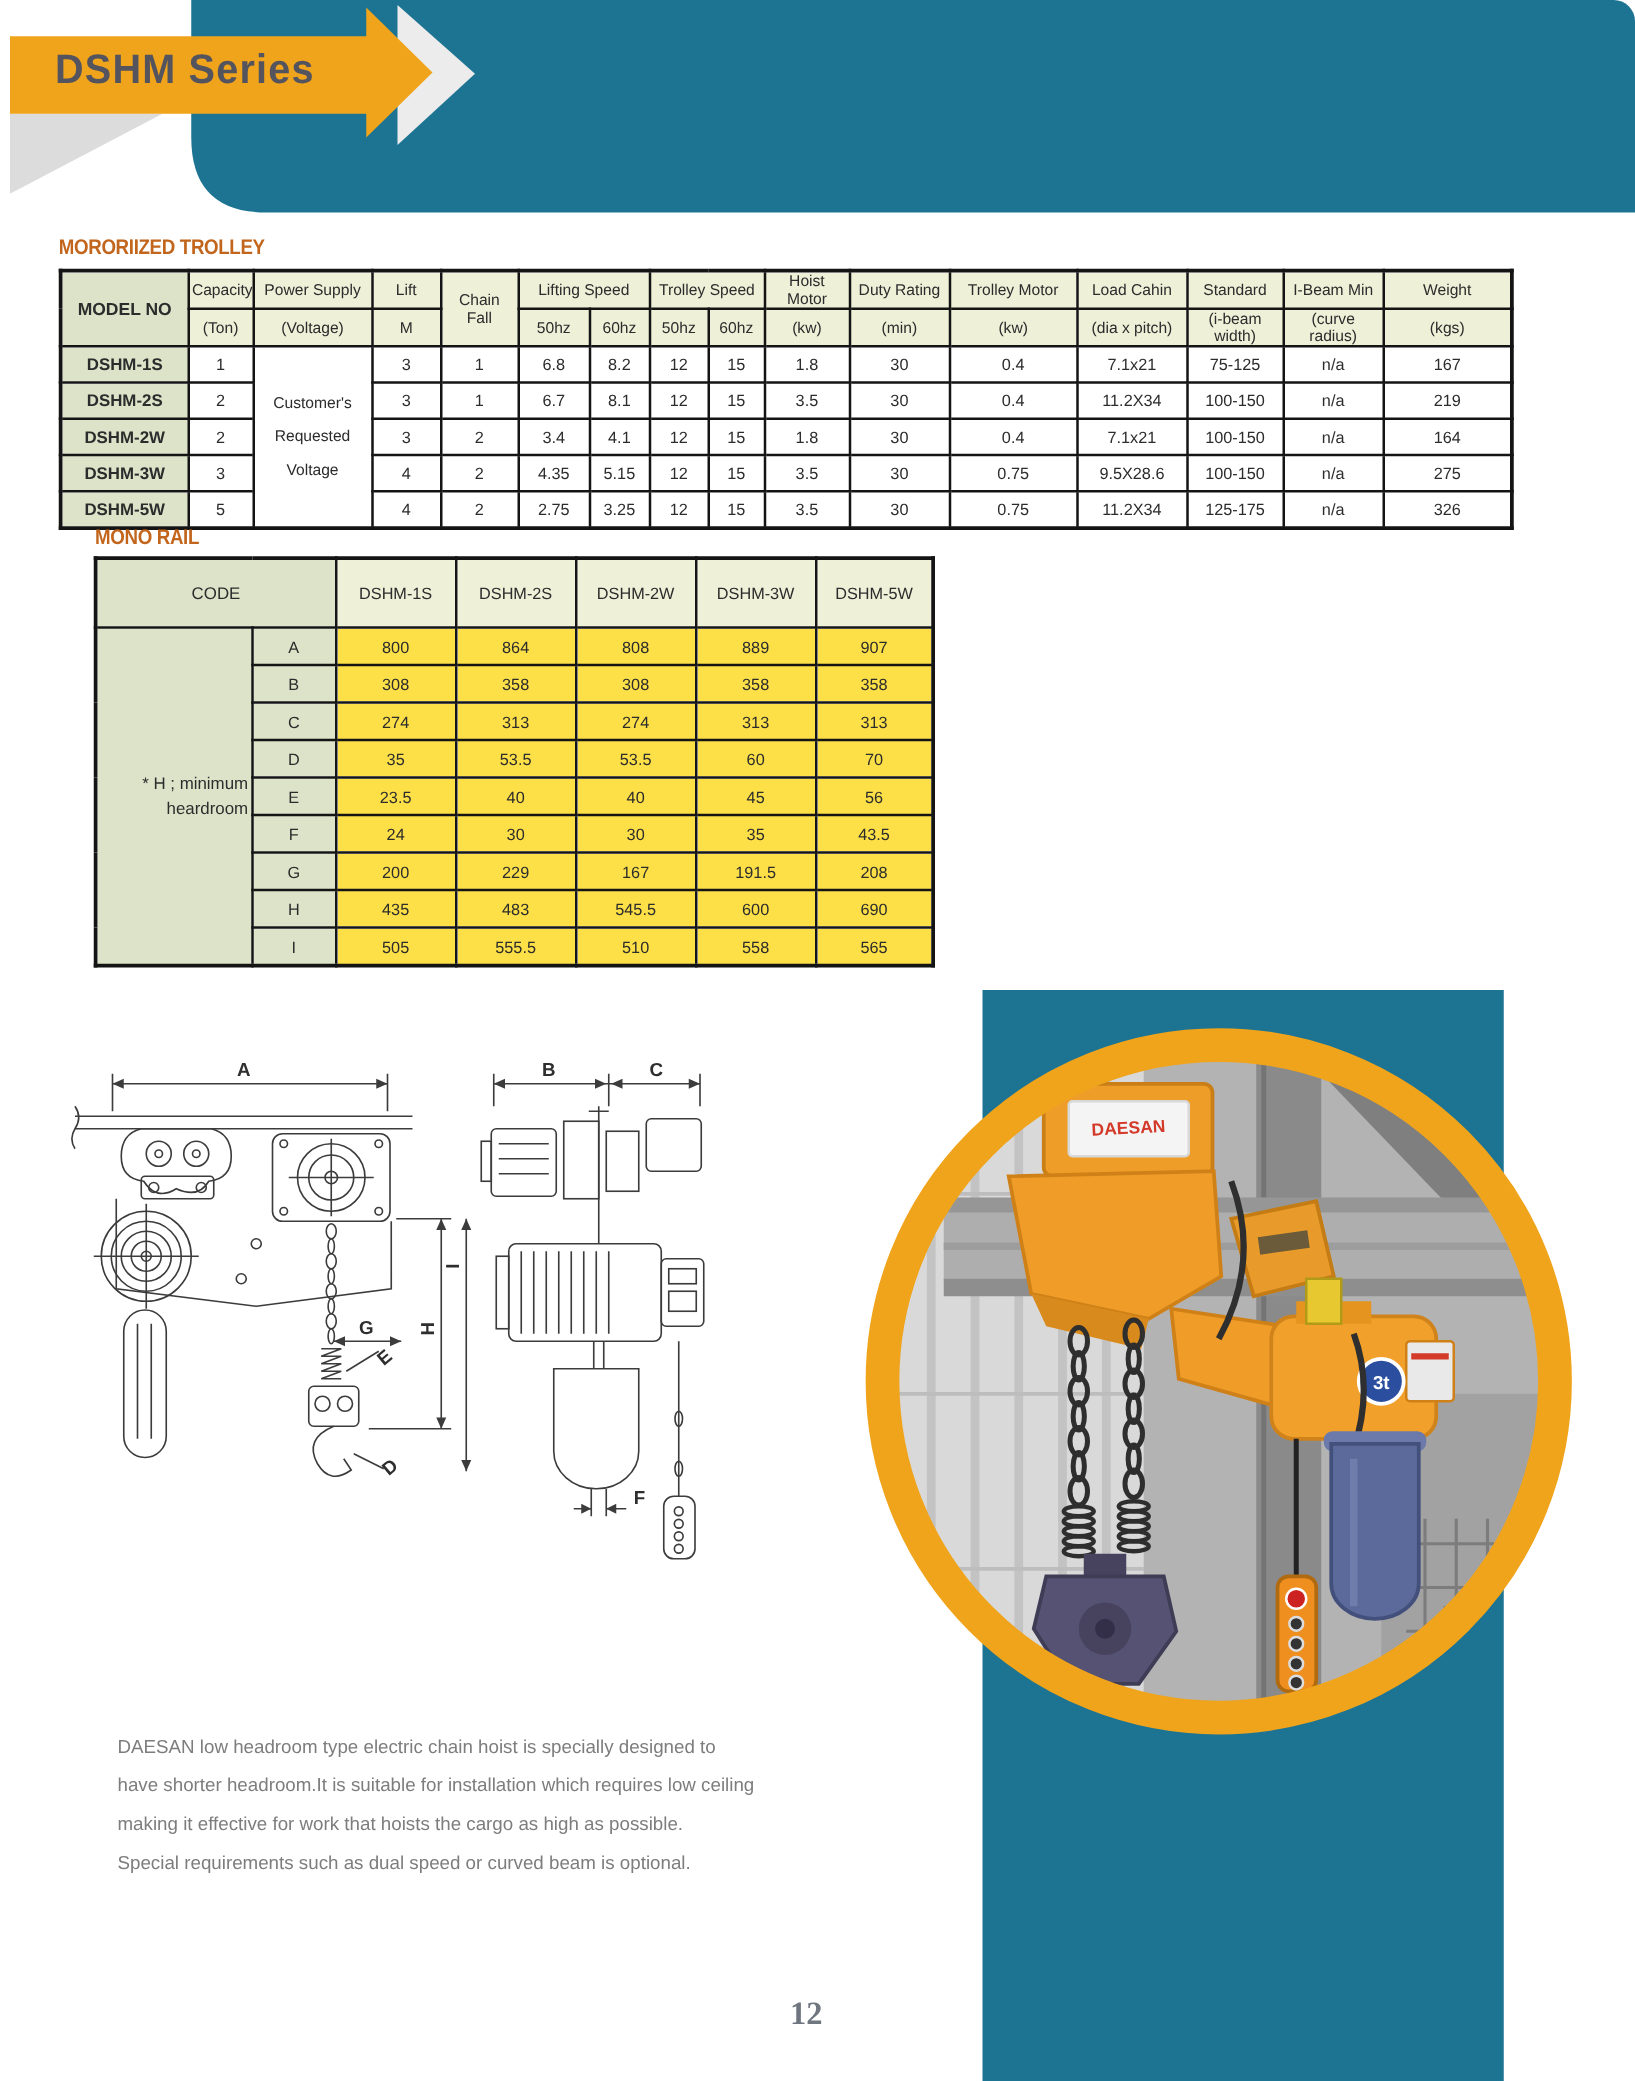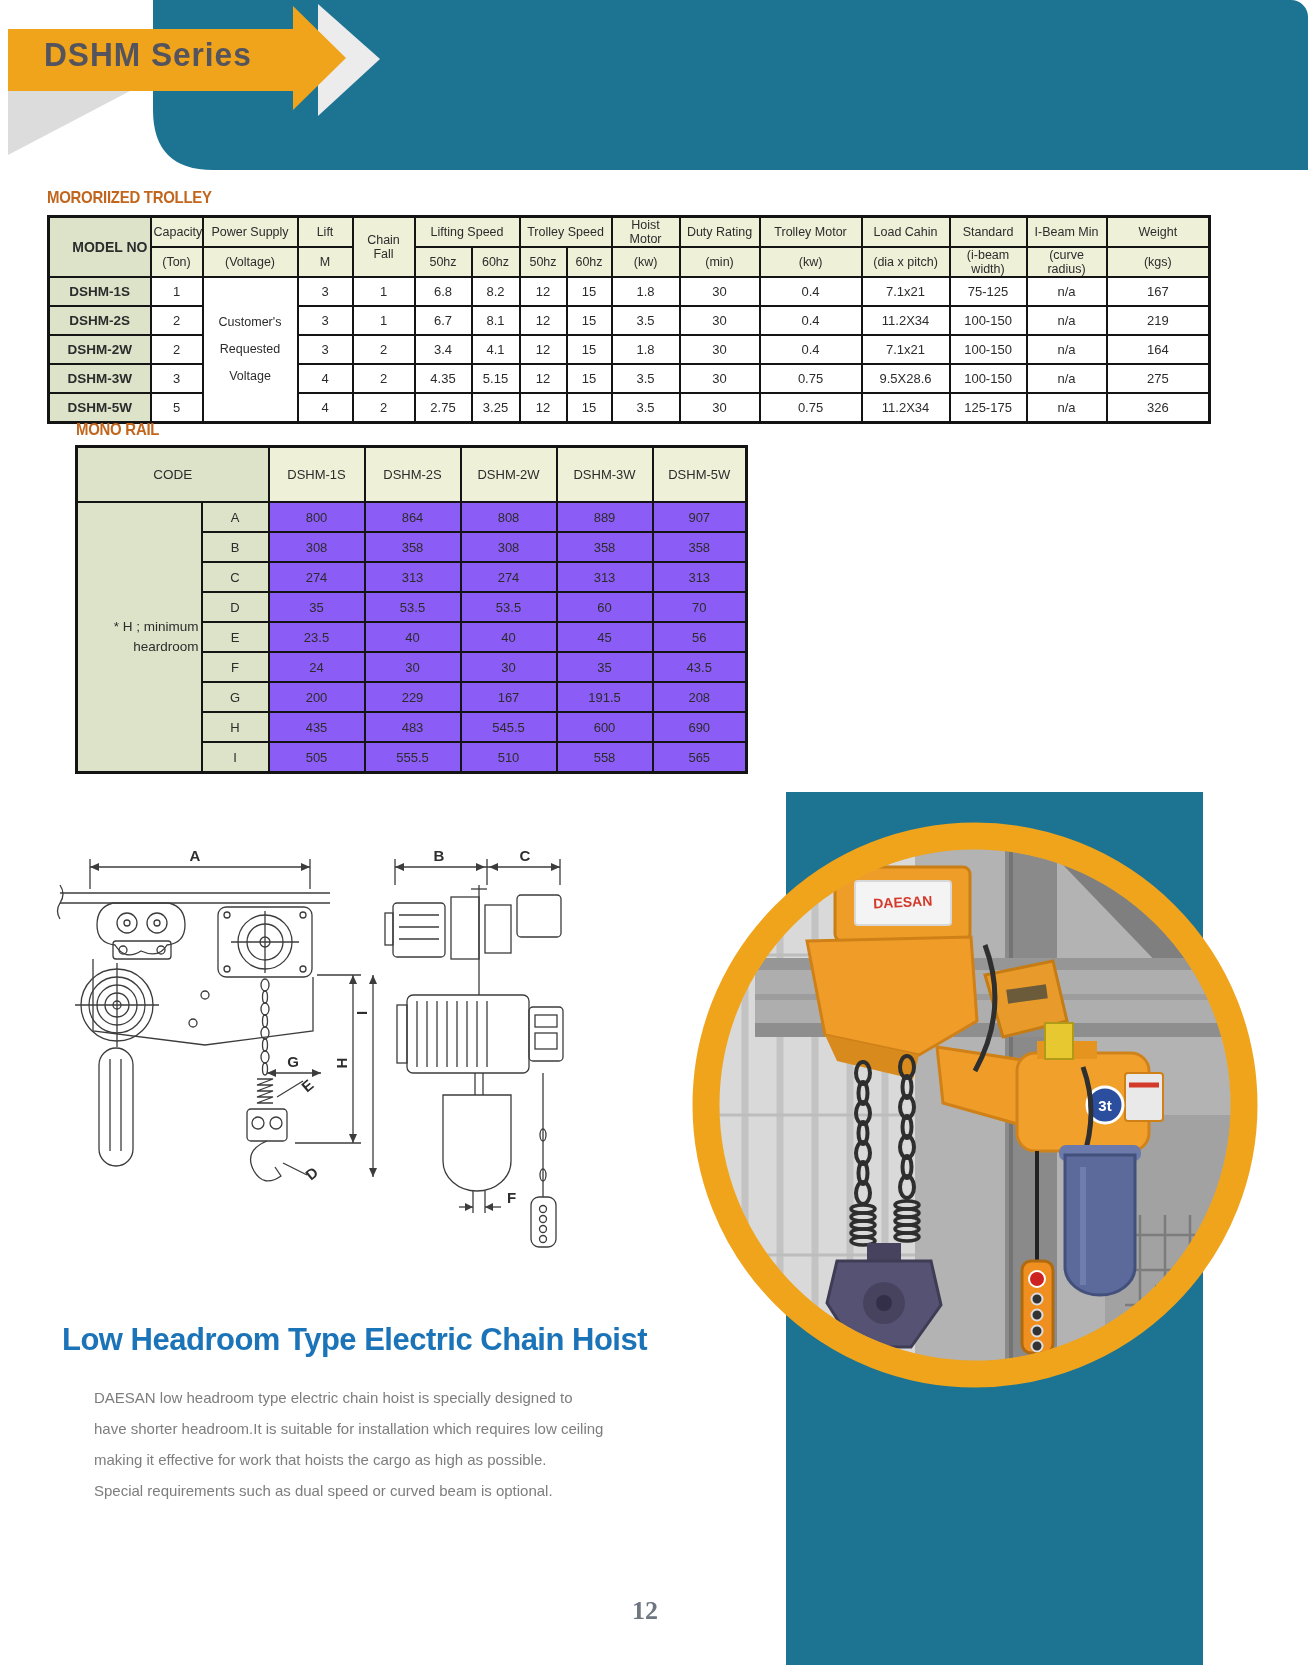--- a/index.html
+++ b/index.html
@@ -21,28 +21,28 @@
   .sec-label.mt{left:47px;top:188px;}
   .sec-label.mr{left:76px;top:420px;}
   
   table{border-collapse:collapse;table-layout:fixed;position:absolute;background:#fff;}
   table, th, td{border:2px solid #141414;}
   table{border-width:3px;}
   th,td{padding:0 2px;text-align:center;vertical-align:middle;overflow:hidden;
         font-size:12.5px;font-weight:normal;color:#2c2c2c;}
   .tbl-mt{left:47px;top:215px;width:1161px;}
   .tbl-mt thead th{background:#eef0d8;height:24px;}
-  .tbl-mt thead th.modelno{background:#dde3c9;font-weight:bold;font-size:14px;text-align:right;}
+  .tbl-mt thead th.modelno{background:#dde3c9;font-weight:bold;font-size:14px;}
   .tbl-mt tbody td{height:27px;font-size:13px;background:#fff;}
   .tbl-mt tbody td.model{background:#dde3c9;font-weight:bold;font-size:13.5px;}
   .tbl-mt td.ps-merged{white-space:pre-line;line-height:27px;font-size:12.5px;margin-top:16px;}
   .tbl-mr{left:75px;top:445px;width:670px;}
   .tbl-mr thead th{height:53px;background:#eef0d8;font-size:13px;}
   .tbl-mr thead th.code{background:#dde3c9;font-size:13.5px;}
-  .tbl-mr tbody td{height:28px;font-size:13px;background:#8b5cf6;}
+  .tbl-mr tbody td{height:28px;font-size:13px;background:#fde047;}
   .tbl-mr td.lettercell{background:#dde3c9;}
   .tbl-mr td.notecell{background:#dde3c9;white-space:pre-line;font-size:13.5px;
        text-align:right;padding-left:10px;line-height:1.5;}
   
   .drawing{position:absolute;left:55px;top:845px;}
   .drawing text{font-family:"Liberation Sans",sans-serif;font-size:15px;font-weight:bold;fill:#2e2e2e;}
   
   .teal-panel{position:absolute;left:786px;top:792px;width:417px;height:873px;background:#1d7492;}
   .photo{position:absolute;left:685px;top:815px;}
   
@@ -586,21 +586,20 @@
       <rect x="337" y="446" width="31" height="92" rx="9" fill="#ef8f1f" stroke="#b06a10" stroke-width="3"></rect>
       <circle cx="352" cy="464" r="8" fill="#cc2222" stroke="#ffffff" stroke-width="2"></circle>
       <circle cx="352" cy="484" r="5.5" fill="#333333" stroke="#dddddd" stroke-width="2"></circle>
       <circle cx="352" cy="500" r="5.5" fill="#333333" stroke="#dddddd" stroke-width="2"></circle>
       <circle cx="352" cy="516" r="5.5" fill="#333333" stroke="#dddddd" stroke-width="2"></circle>
       <circle cx="352" cy="531" r="5.5" fill="#333333" stroke="#dddddd" stroke-width="2"></circle>
     </g>
     <circle cx="290" cy="290" r="269" fill="none" stroke="#f0a41c" stroke-width="27"></circle>
   </svg>
 
-  <div class="hero-heading">Low Headroom Type Electric Chain Hoist</div>
   <div class="hero-body">DAESAN low headroom type electric chain hoist is specially designed to
 have shorter headroom.It is suitable for installation which requires low ceiling
 making it effective for work that hoists the cargo as high as possible.
 Special requirements such as dual speed or curved beam is optional.</div>
 
   <div class="page-number">12</div>
 
 </div>
 
 </body></html>

